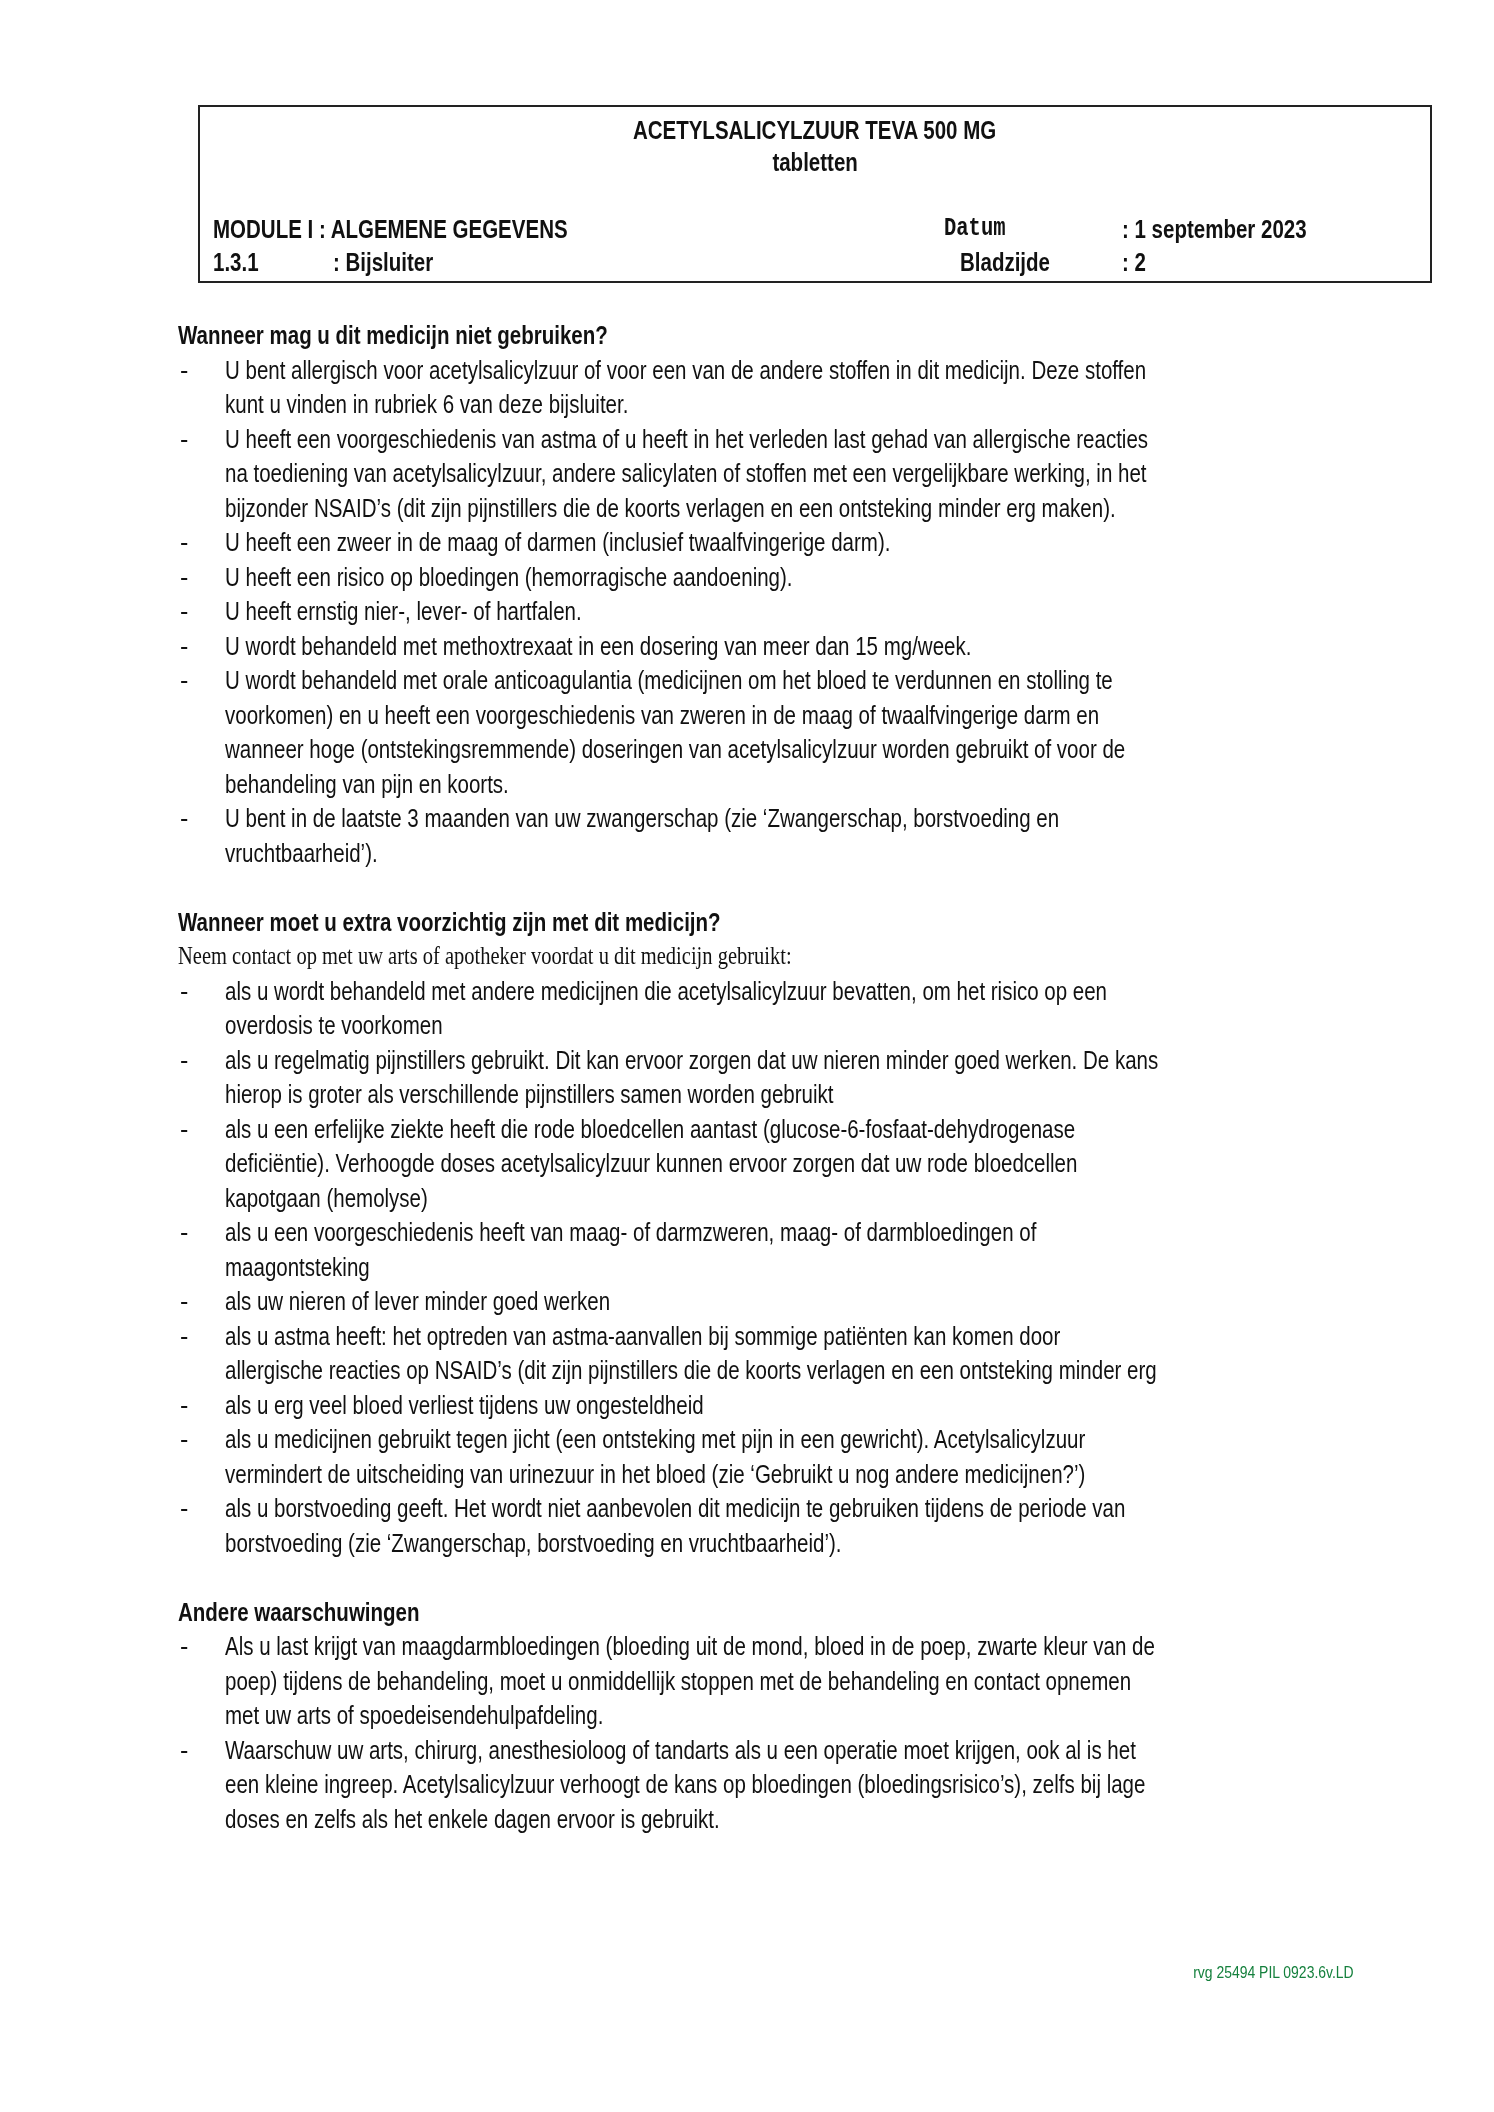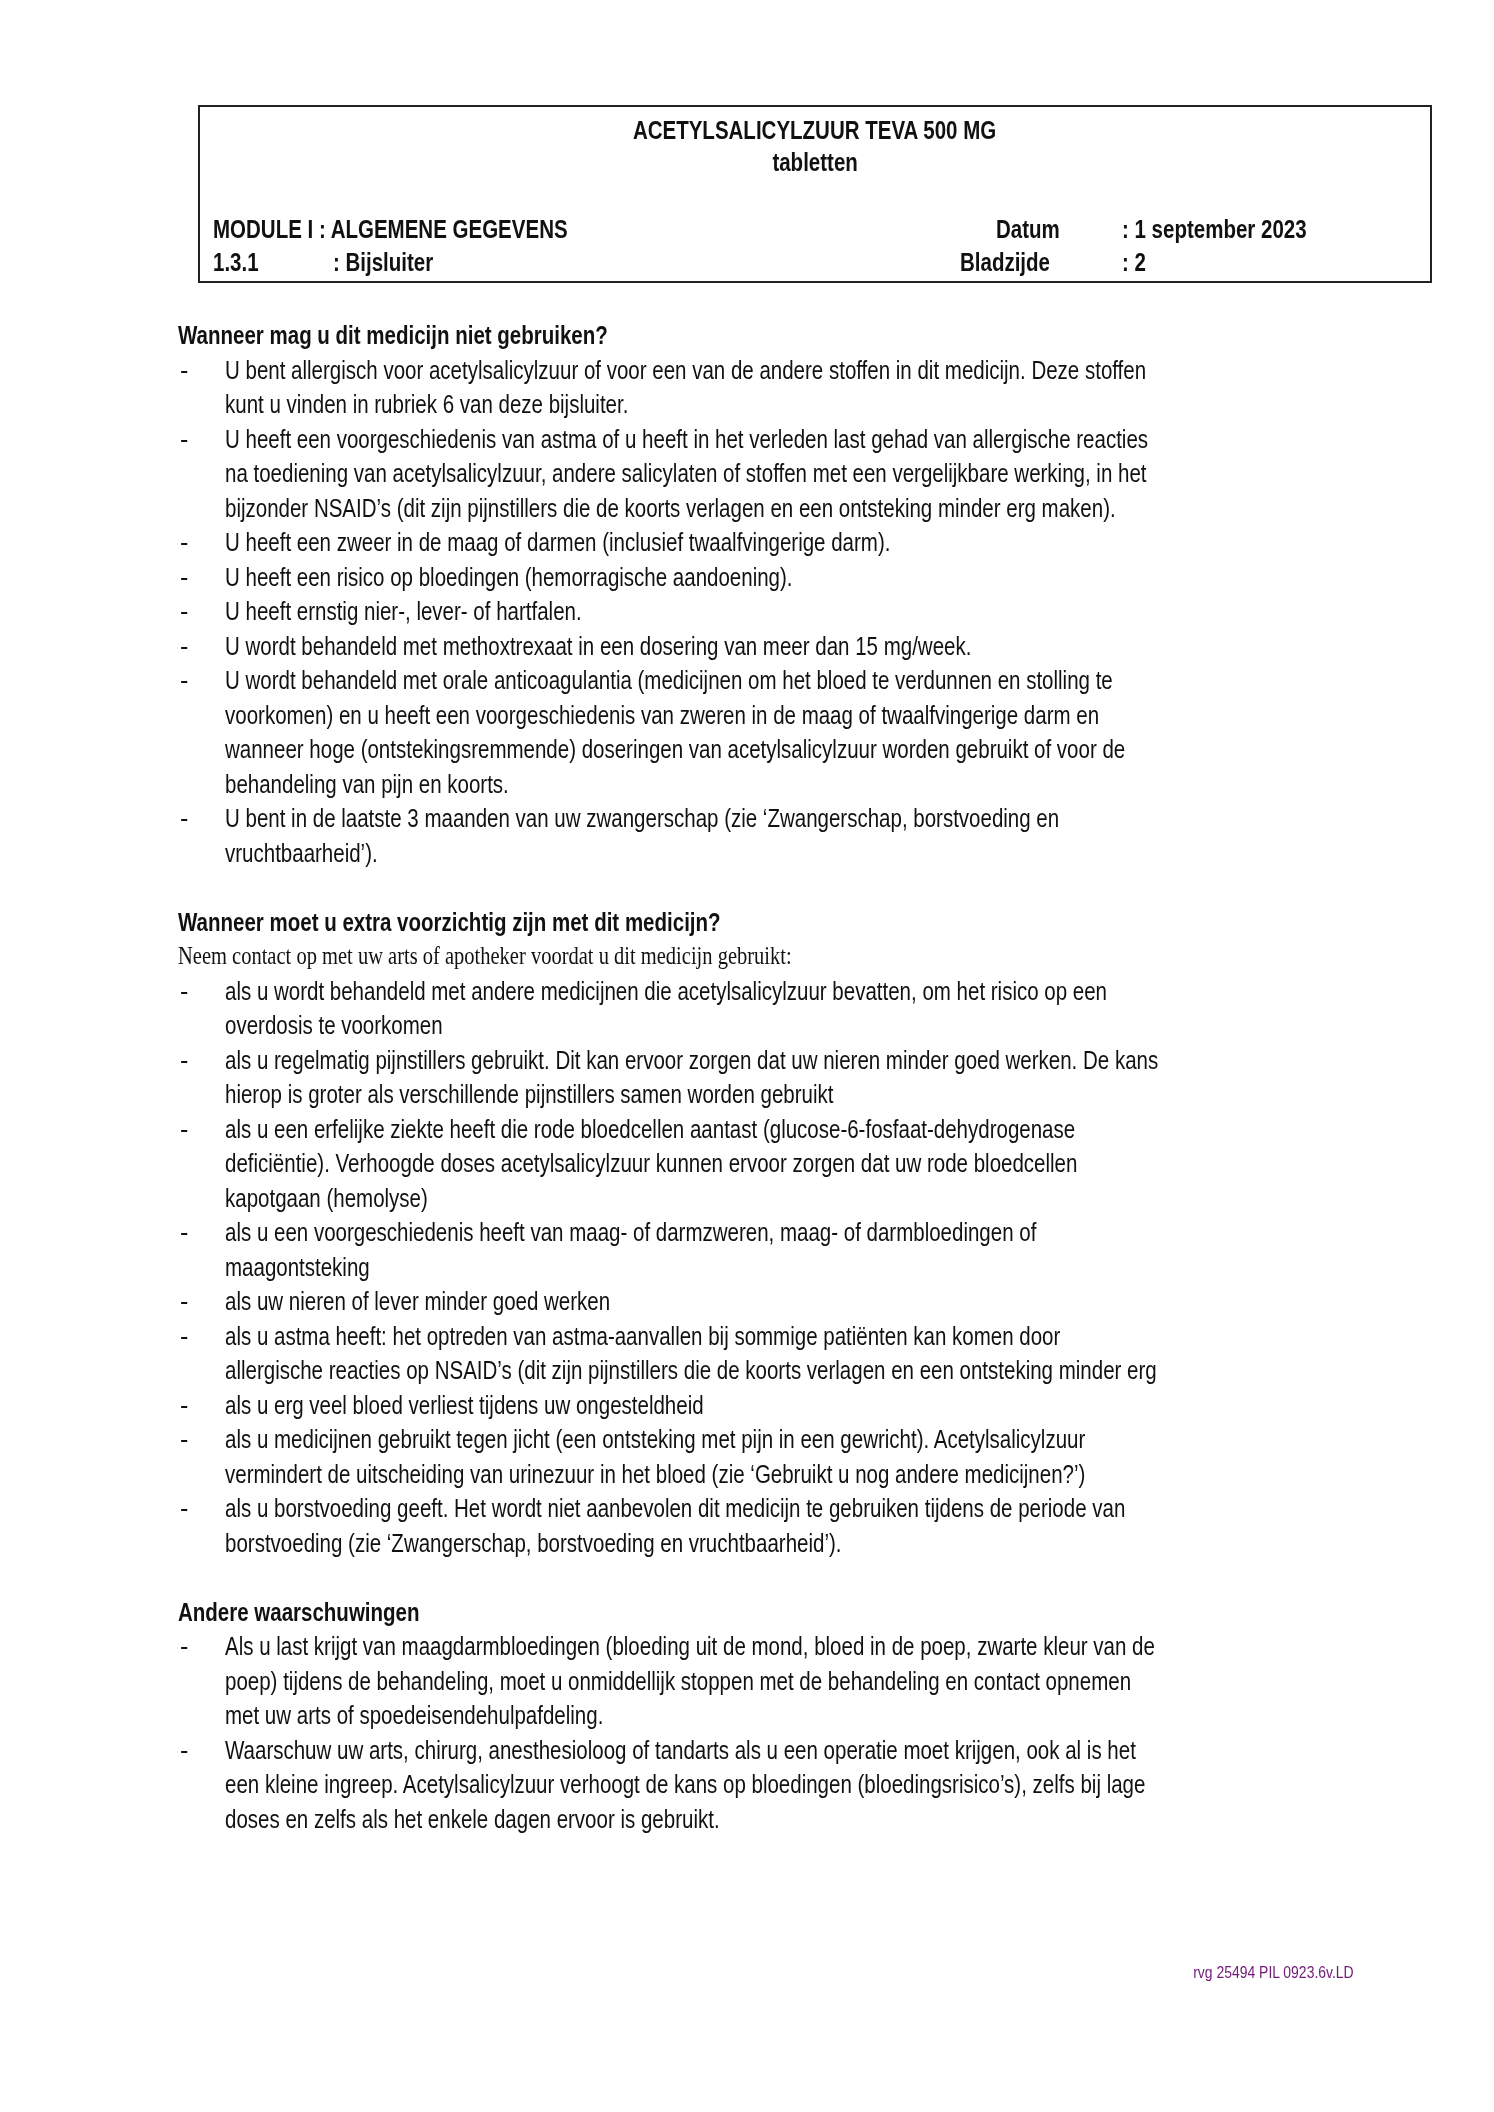--- a/index.html
+++ b/index.html
@@ -93,38 +93,38 @@
     display: block;
     height: 34.5px;
     white-space: nowrap;
   }
   .footer-ref {
     position: absolute;
     right: 140px;
     top: 1962px;
     font-size: 17px;
     line-height: 22px;
-    color: #701a75;
+    color: #15803d;
   }
   .footer-ref .narrow { transform-origin: right center; }
 </style>
 </head>
 <body>
 
 <div class="header-box">
   <div class="hdr-title t1">
     <span class="narrow">ACETYLSALICYLZUUR TEVA 500 MG</span>
   </div>
   <div class="hdr-title t2">
     <span class="narrow">tabletten</span>
   </div>
 
   <div class="hdr-row r1">
     <span class="hdr-cell" style="left:13px;"><span class="narrow">MODULE I : ALGEMENE GEGEVENS</span></span>
-    <span class="hdr-cell" style="left:796px;"><span class="narrow">Datum</span></span>
+    <span class="hdr-cell" style="left:744px;font-family:Liberation Mono, monospace;"><span class="narrow">Datum</span></span>
     <span class="hdr-cell" style="left:922px;text-decoration:underline;"><span class="narrow">: 1 september 2023</span></span>
   </div>
   <div class="hdr-row r2">
     <span class="hdr-cell" style="left:13px;"><span class="narrow">1.3.1</span></span>
     <span class="hdr-cell" style="left:133px;"><span class="narrow">: Bijsluiter</span></span>
     <span class="hdr-cell" style="left:760px;"><span class="narrow">Bladzijde</span></span>
     <span class="hdr-cell" style="left:922px;"><span class="narrow">: 2</span></span>
   </div>
 </div>
 

